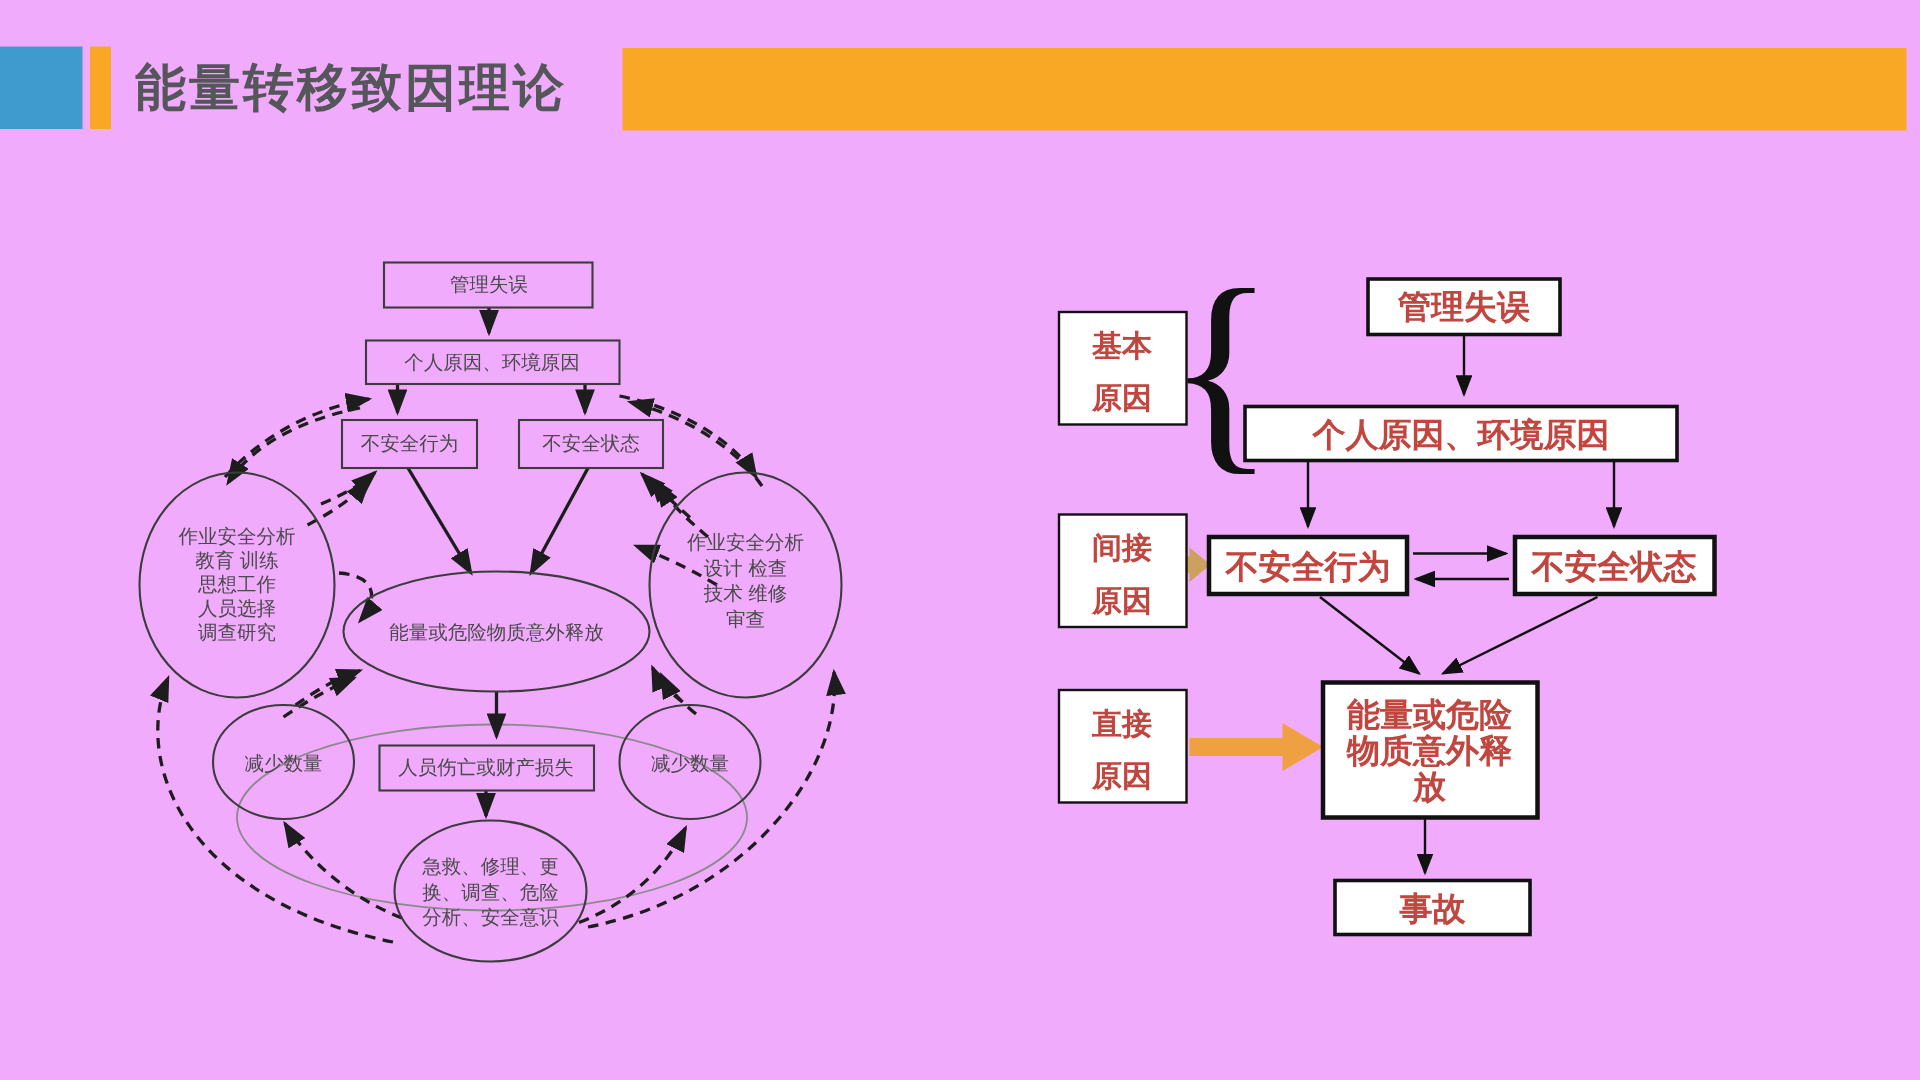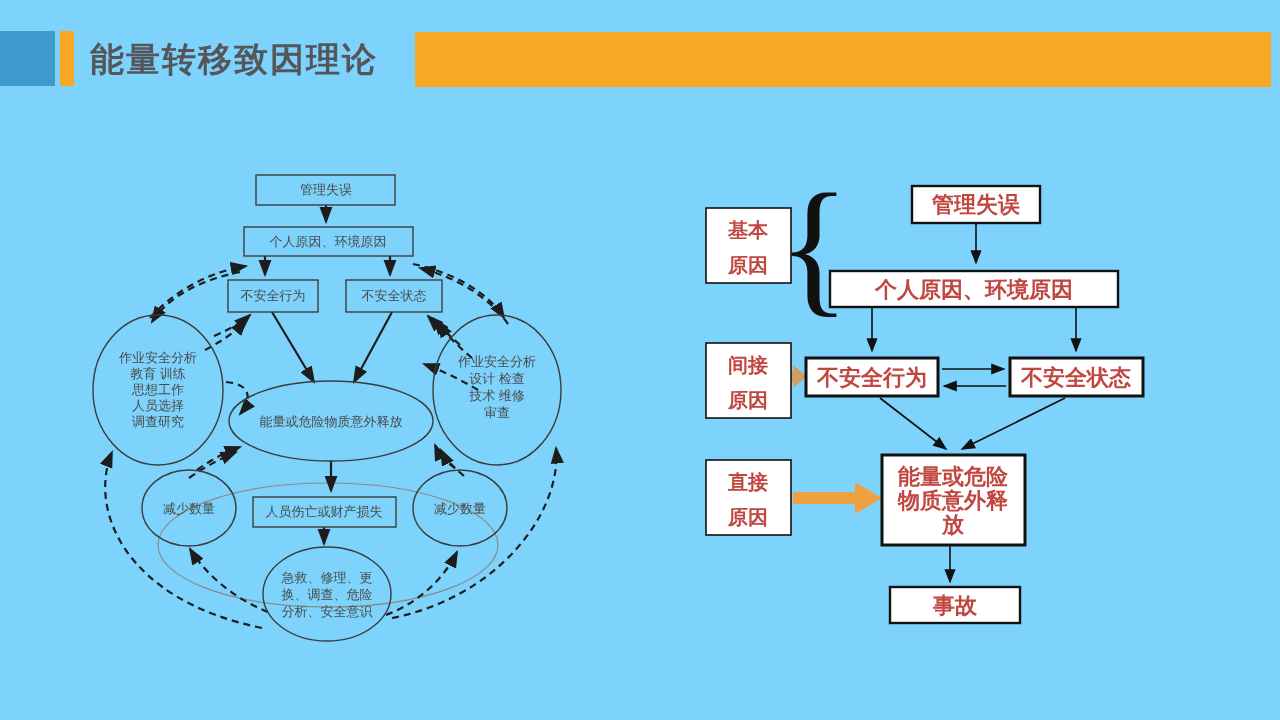--- a/index.html
+++ b/index.html
@@ -1,17 +1,17 @@
 <!DOCTYPE html>
 <html><head>
 <meta charset="utf-8">
 <style>
   html,body{margin:0;padding:0;background:#e8e8e8;}
   .slide{
-    position:relative;width:1280px;height:720px;background:#7dd3fc;
+    position:relative;width:1280px;height:720px;background:#f0abfc;
     font-family:"Liberation Sans","DejaVu Sans",sans-serif;overflow:hidden;margin:0 auto;
   }
   
   .hdr-blue{position:absolute;left:0;top:31px;width:55px;height:55px;background:#3f9bcd;}
   .hdr-vbar{position:absolute;left:60px;top:31px;width:14px;height:55px;background:#f8a824;}
   .hdr-title{
     position:absolute;left:90px;top:31px;height:55px;line-height:56px;
     font-size:34px;font-weight:700;color:#55565a;letter-spacing:2px;white-space:nowrap;
   }
   .hdr-banner{position:absolute;left:415px;top:32px;width:856px;height:55px;background:#f8a824;}

